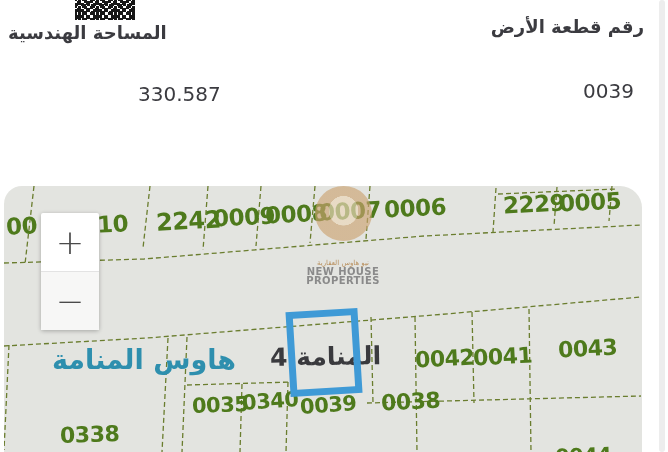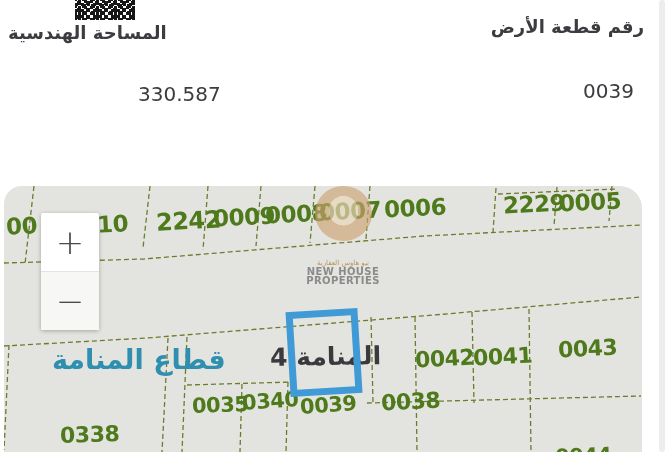--- a/index.html
+++ b/index.html
@@ -91,21 +91,21 @@
         <path d="M183,199 L288,196" fill="none" stroke="#6a7d2e" stroke-width="1.3" stroke-dasharray="5 3"></path>
         <path d="M238,198 L236,266" fill="none" stroke="#6a7d2e" stroke-width="1.3" stroke-dasharray="5 3"></path>
         <path d="M284,196 L282,266" fill="none" stroke="#6a7d2e" stroke-width="1.3" stroke-dasharray="5 3"></path>
         <path d="M367,131 L369,217" fill="none" stroke="#6a7d2e" stroke-width="1.3" stroke-dasharray="5 3"></path>
         <path d="M411,131 L413,266" fill="none" stroke="#6a7d2e" stroke-width="1.3" stroke-dasharray="5 3"></path>
         <path d="M468,126 L470,217" fill="none" stroke="#6a7d2e" stroke-width="1.3" stroke-dasharray="5 3"></path>
         <path d="M525,123 L527,266" fill="none" stroke="#6a7d2e" stroke-width="1.3" stroke-dasharray="5 3"></path>
         <path d="M363,217 L637,210" fill="none" stroke="#6a7d2e" stroke-width="1.3" stroke-dasharray="5 3"></path>
       </svg>
 
-    <div class="sector-label">قطاع المنامة</div>
+    <div class="sector-label">هاوس المنامة</div>
     <div class="area-label">المنامة 4</div>
 
     <div class="highlight"></div>
 
     <div class="wm">
       <div class="wm-circle"></div>
       <div class="wm-ar">نيو هاوس العقارية</div>
       <div class="wm-en">NEW HOUSE PROPERTIES</div>
     </div>
 

